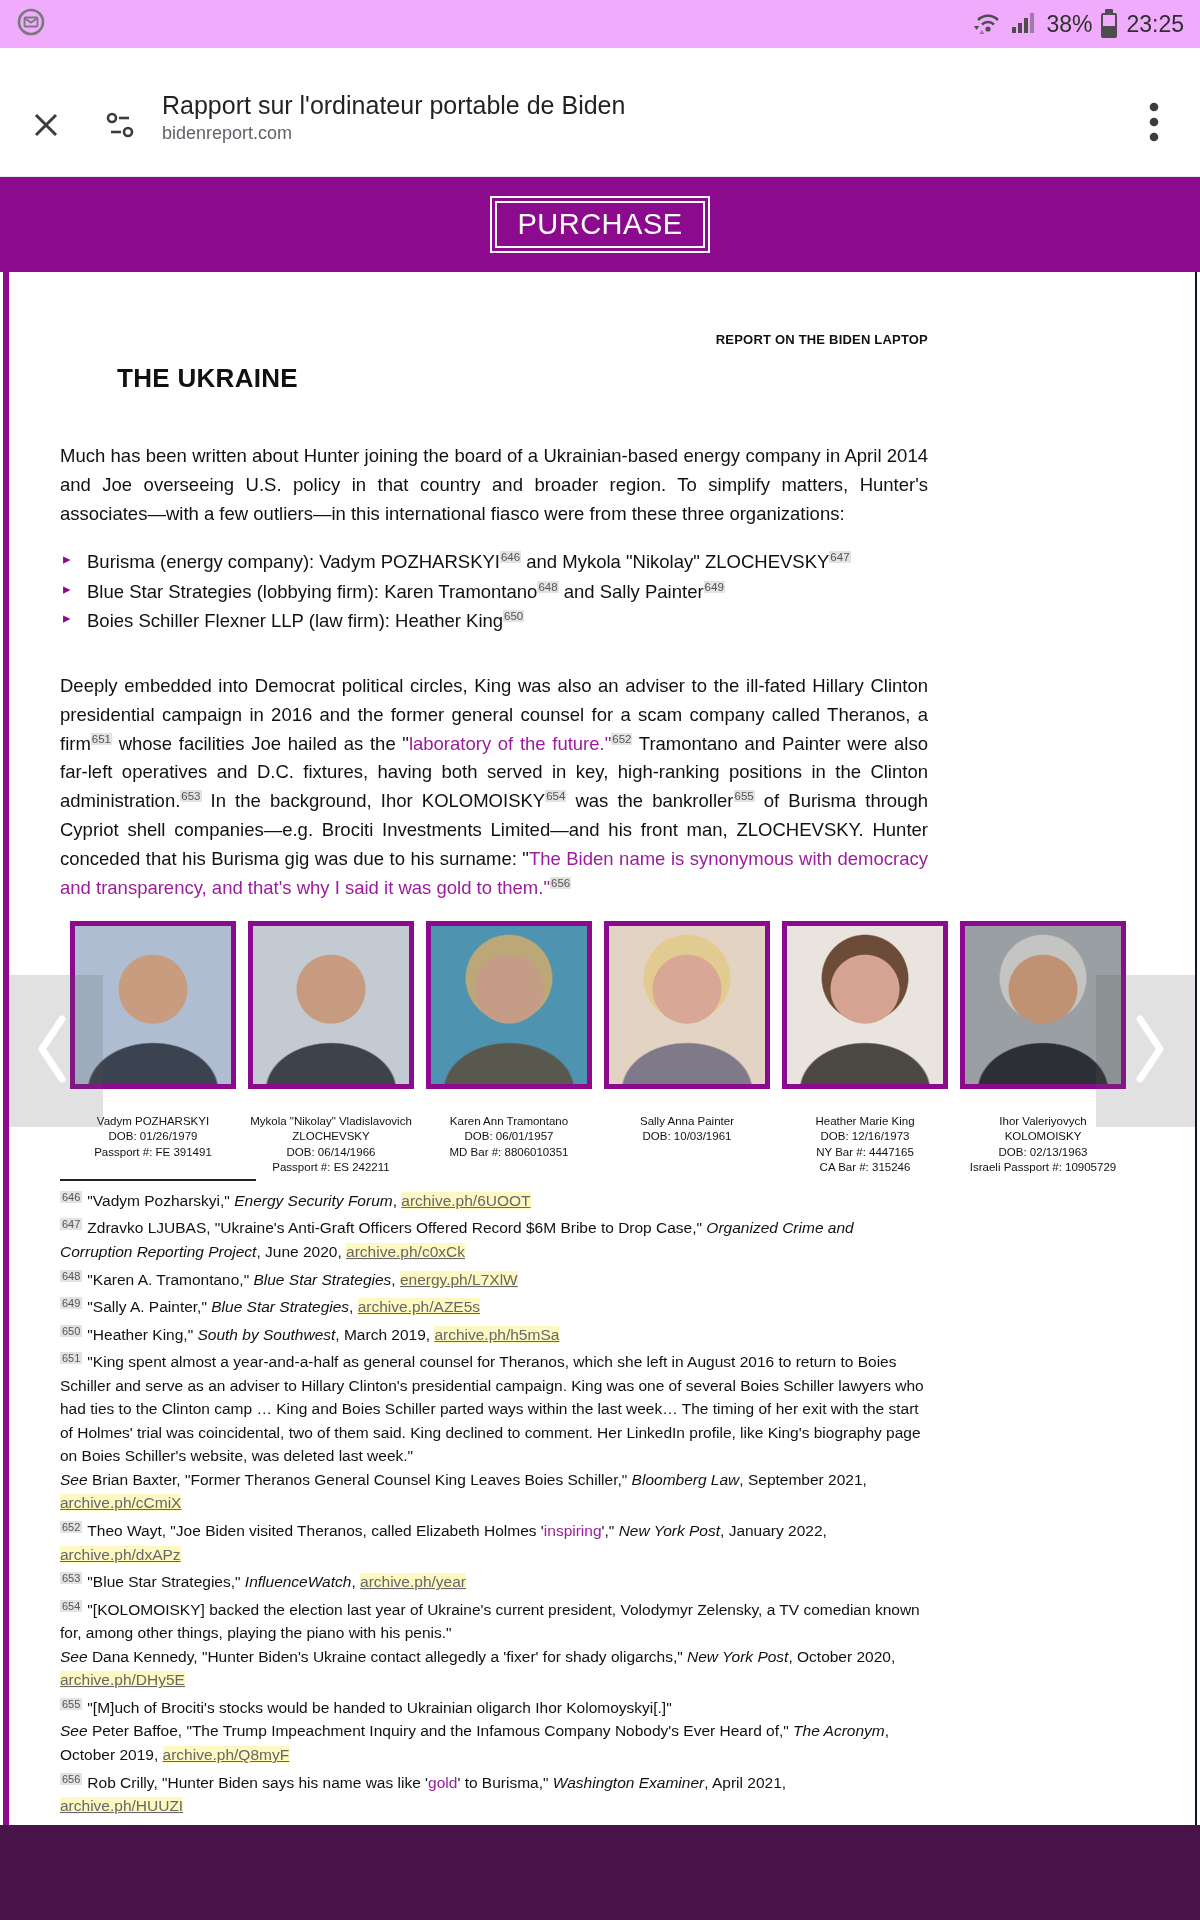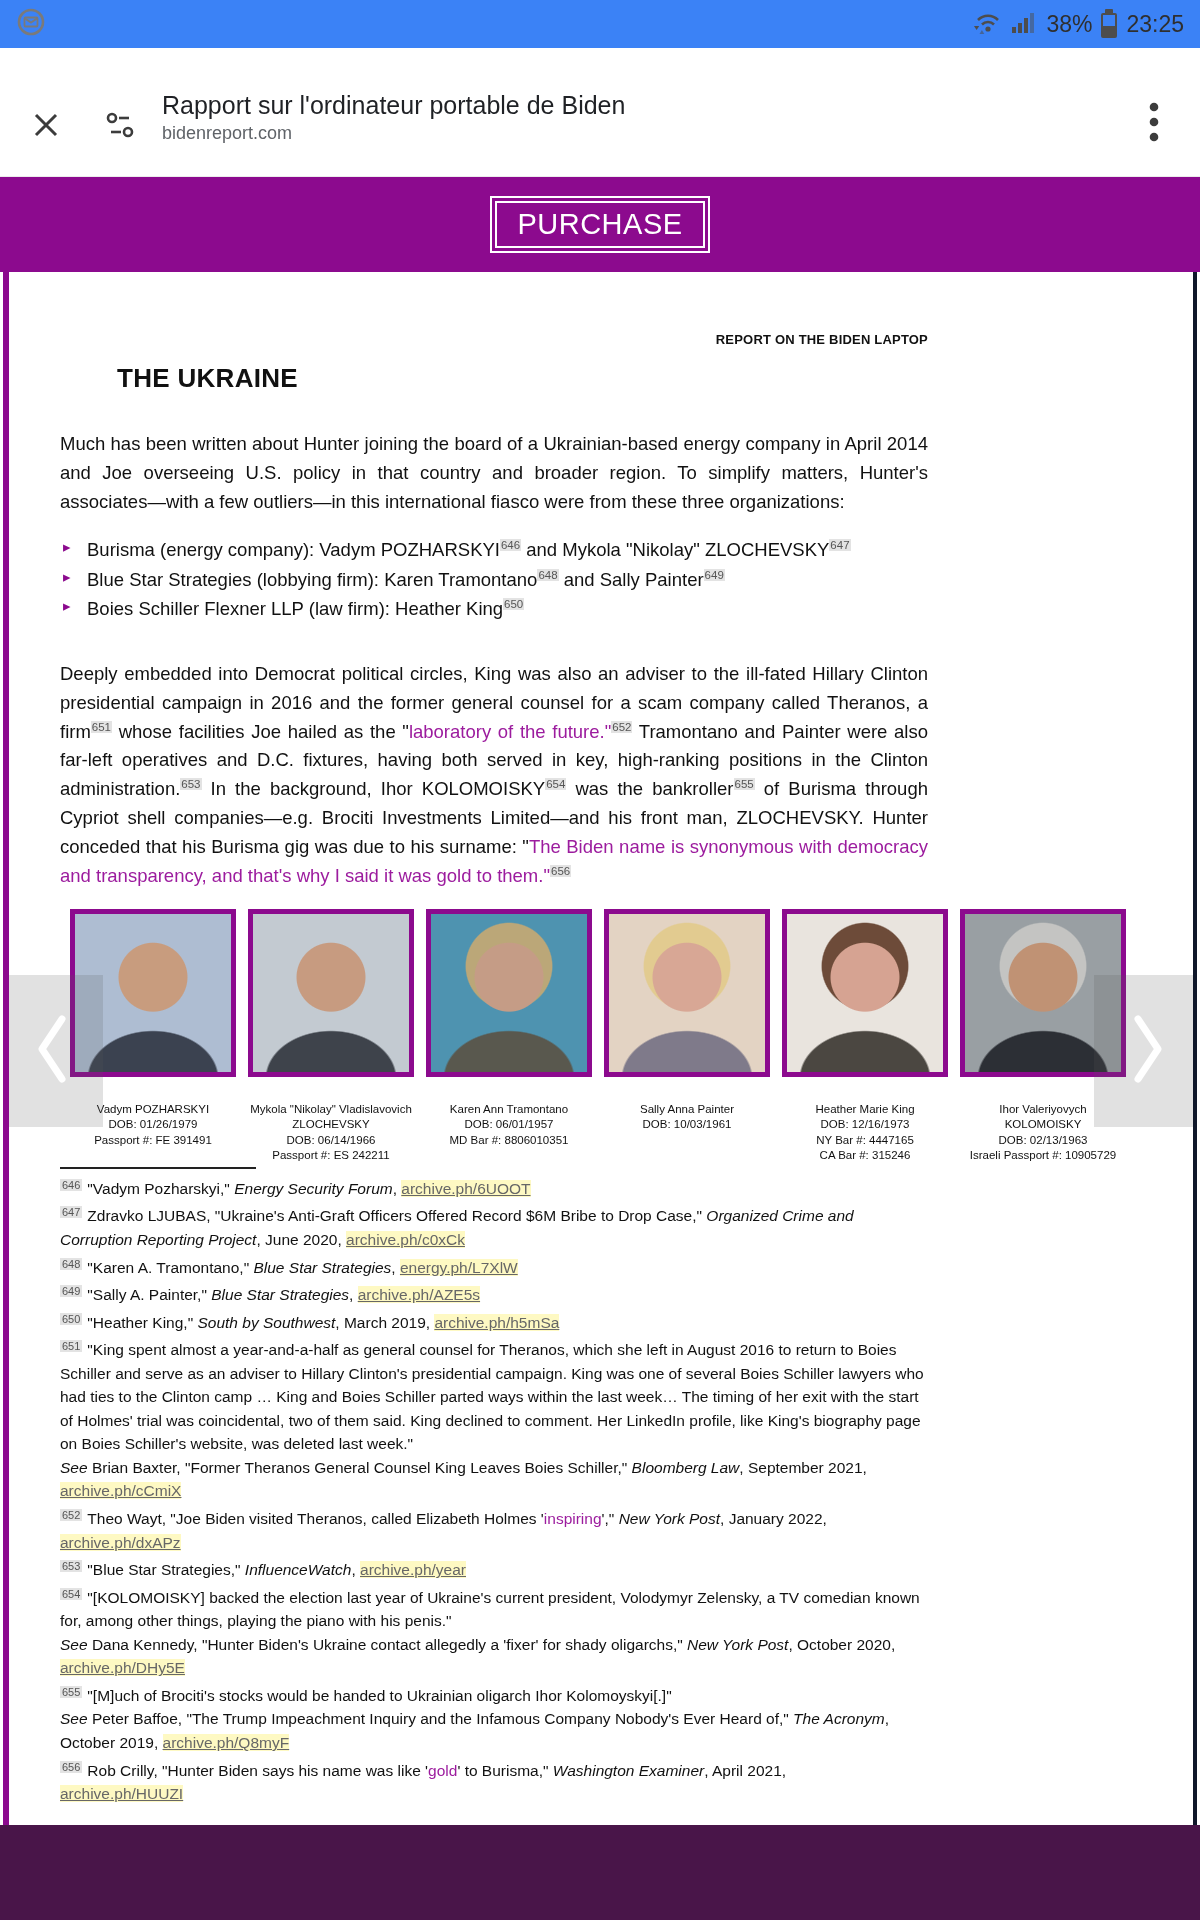--- a/index.html
+++ b/index.html
@@ -4,21 +4,21 @@
 <style>
   * { box-sizing: border-box; }
   html,body { margin:0; padding:0; }
   body {
     width:1200px; height:1920px; overflow:hidden;
     background:#ffffff;
     font-family:"Liberation Sans", sans-serif;
     position:relative;
   }
   
-  .statusbar{height:48px;display:flex;align-items:center;justify-content:space-between;padding:0 16px;background:#3b82f6;}
+  .statusbar{height:48px;display:flex;align-items:center;justify-content:space-between;padding:0 16px;background:#f0abfc;}
   .sb-right{display:flex;align-items:center;gap:9px;}
   .sb-text{font-size:23px;color:#2f2f2f;}
   .battery{width:16px;height:30px;display:flex;flex-direction:column;align-items:center;}
   .battery .nub{width:8px;height:4px;background:#4d4d4d;border-radius:1px 1px 0 0;}
   .battery .body{width:16px;height:25px;border:2px solid #4d4d4d;border-radius:2px;display:flex;flex-direction:column;justify-content:flex-end;}
   .battery .fill{height:46%;background:#4d4d4d;}
   
   .toolbar{height:97px;display:flex;align-items:flex-end;padding:0 26px;background:#fff;}
   .close-btn{width:40px;height:40px;display:flex;align-items:center;justify-content:center;cursor:pointer;}
   .tune-btn{margin-left:34px;width:40px;height:40px;display:flex;align-items:center;justify-content:center;}
@@ -29,28 +29,28 @@
   .menu-btn{width:40px;height:46px;display:flex;align-items:center;justify-content:center;}
   .white-gap{height:32px;background:#fff;border-bottom:1px solid #ececec;}
   
   .banner{height:95px;background:#8C0A8E;display:flex;align-items:center;justify-content:center;}
   .purchase-outer{border:2px solid #fff;padding:3px;cursor:pointer;}
   .purchase-inner{border:2px solid #fff;padding:5px 20px;color:#fff;font-size:29px;letter-spacing:0.5px;}
   
   .page{
     margin:0 3px; height:1553px; overflow:hidden; position:relative;
     background:#fff;
-    border-left:6px solid #8C0A8E; border-right:4px solid #0f172a;
+    border-left:6px solid #8C0A8E; border-right:2px solid #0f172a;
     padding:60px 0 0 51px;
   }
   .text-col{width:868px;}
   .running-header{font-size:13px;font-weight:bold;color:#111;text-align:right;letter-spacing:0.2px;}
   .section-title{font-size:26px;font-weight:bold;color:#111;margin:16px 0 0 57px;letter-spacing:0.3px;}
   .para{font-size:18.5px;line-height:1.56;color:#111;text-align:justify;}
-  #para1{margin-top:36px;}
+  #para1{margin-top:48px;}
   #para2{margin-top:36px;}
   .bullets{margin-top:16px;}
   .bullet{display:flex;font-size:18.5px;line-height:1.6;color:#111;}
   .bullet-marker{width:27px;padding-left:3px;color:#8C0A8E;font-size:15px;}
   .bullet-marker::before{content:"\25B8";}
   .ref{font-size:11.5px;vertical-align:7px;background:#E3E3E3;color:#555;padding:0 1px;line-height:1;}
   .purple{color:#9C1C9E;}
   
   .photo-strip{display:flex;gap:12px;margin:6px 0 0 10px;}
   .photo{

